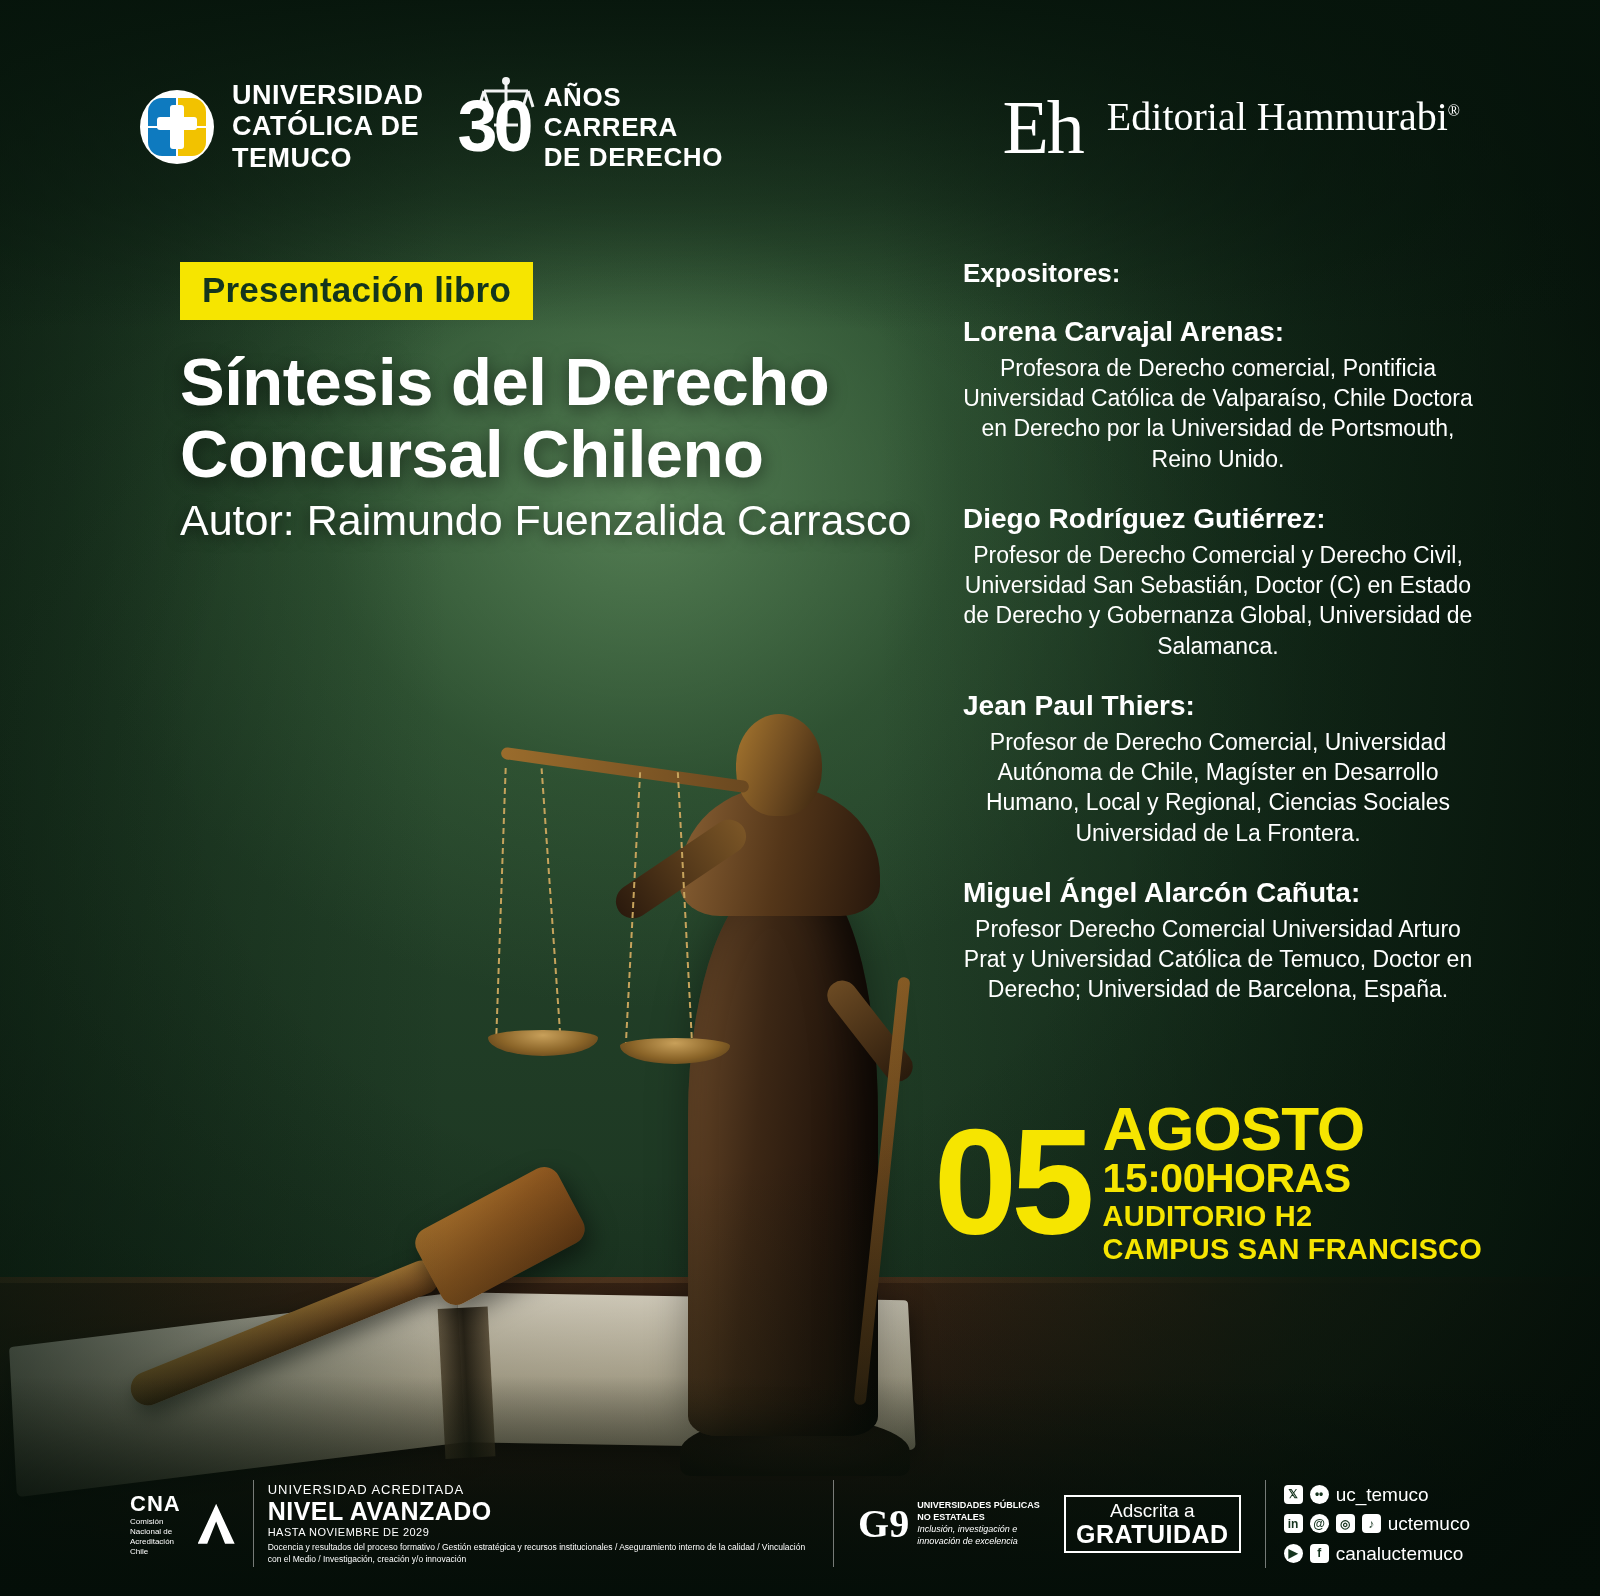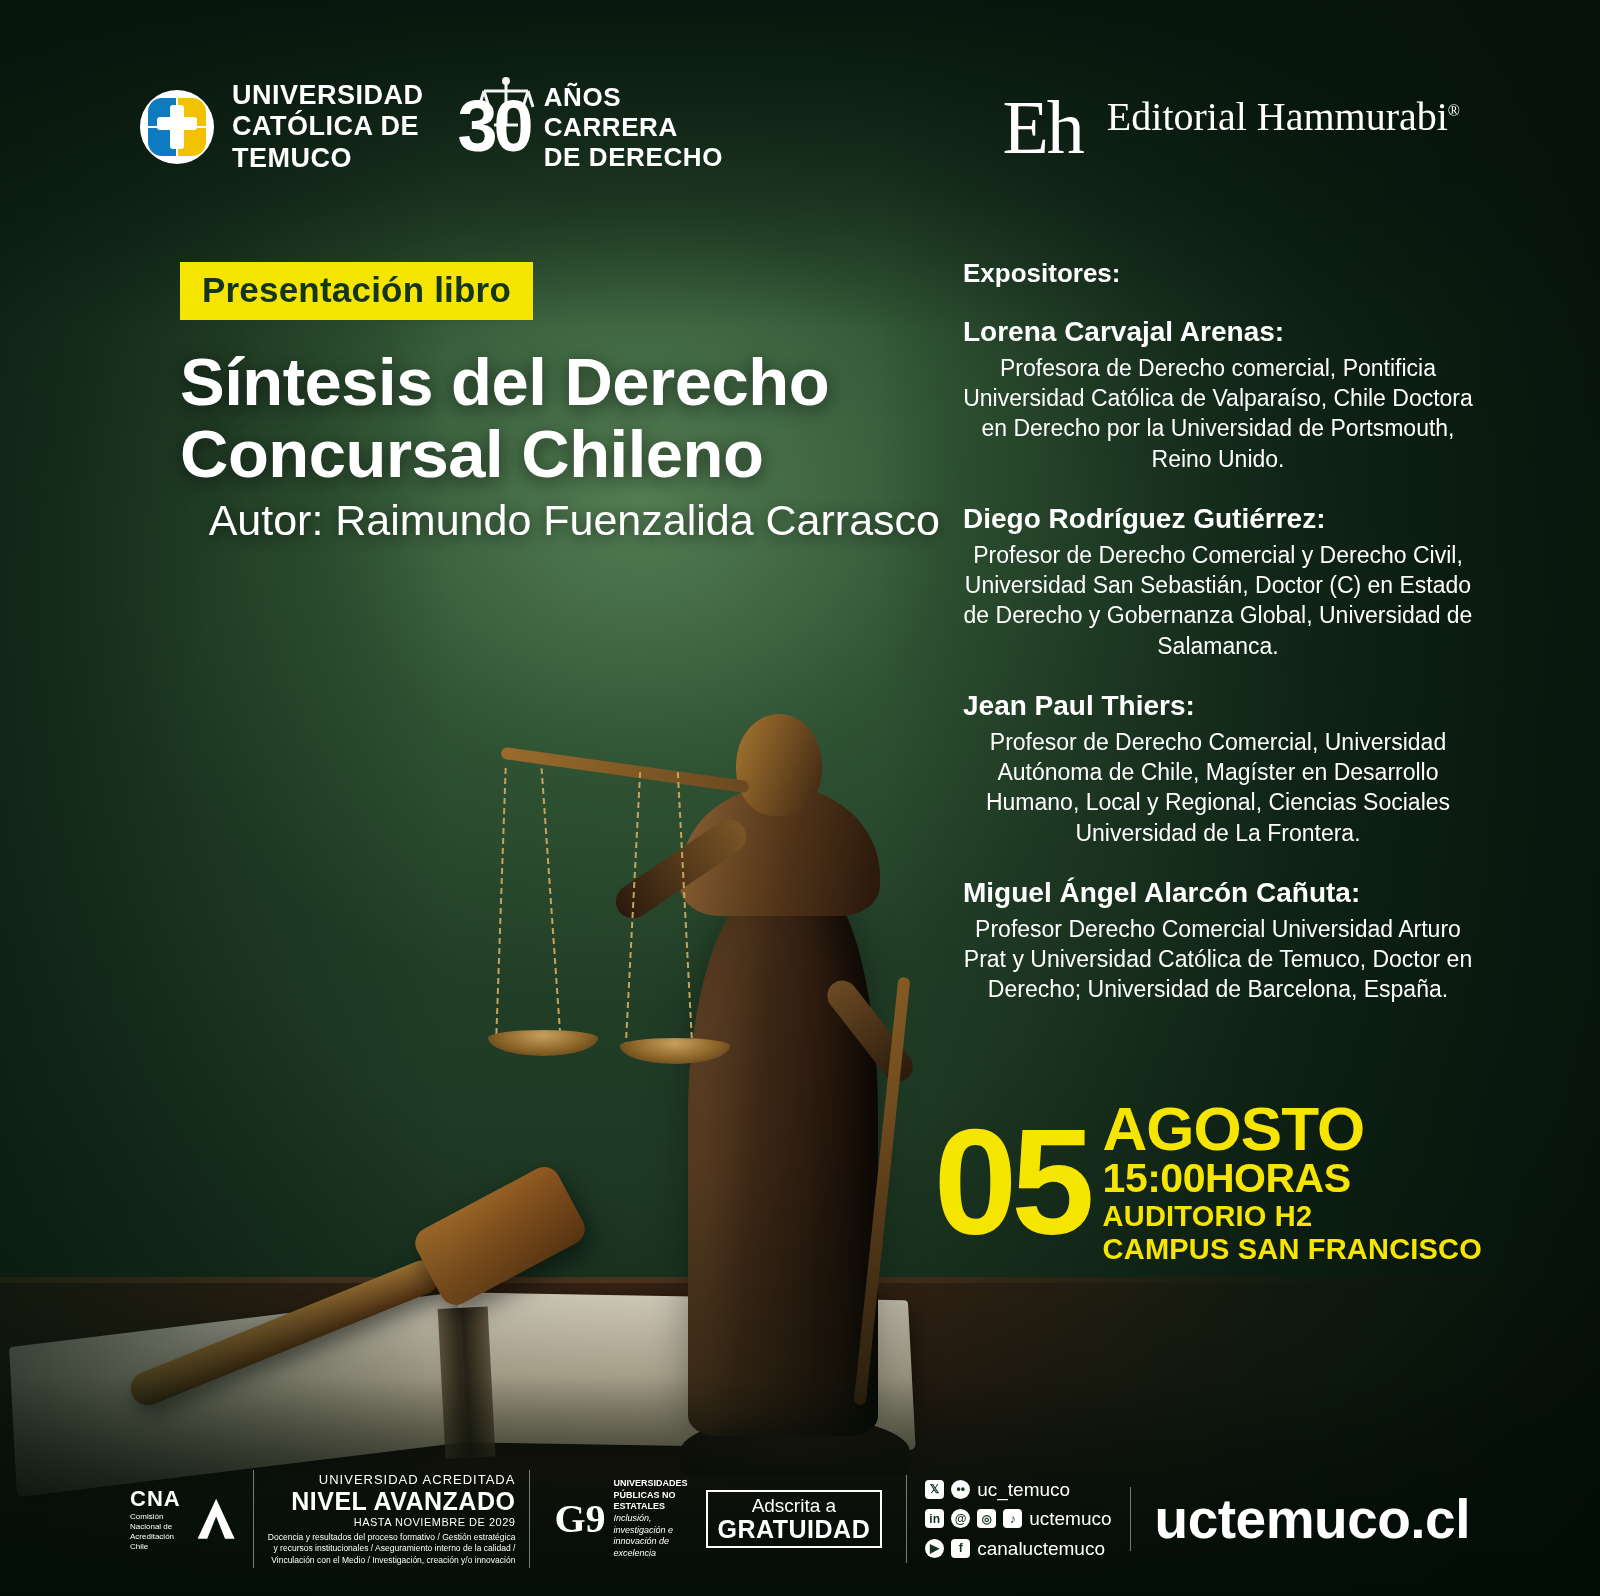--- a/index.html
+++ b/index.html
@@ -265,21 +265,20 @@
     font-weight: bold;
     line-height: 1.07;
     letter-spacing: -0.5px;
     text-shadow: 0 4px 18px rgba(0,0,0,0.55);
   }
   .author {
     margin-top: 8px;
     font-size: 43px;
     line-height: 1.1;
     text-shadow: 0 3px 14px rgba(0,0,0,0.55);
-    text-align: right;
   }
 
   
   .right-col { position: absolute; right: 127px; top: 258px; width: 510px; }
   .expo-label { font-size: 26px; font-weight: bold; margin-bottom: 26px; }
   .speaker { margin-bottom: 28px; }
   .speaker-name { font-size: 28px; font-weight: bold; line-height: 1.2; margin-bottom: 4px; }
   .speaker-desc { font-size: 23px; line-height: 1.32; text-align: center; }
 
   
@@ -319,21 +318,21 @@
   .cna-sub { font-size: 8px; line-height: 1.25; max-width: 74px; }
   .cna-tri {
     width: 46px; height: 40px;
     background: #fff;
     clip-path: polygon(50% 0%, 100% 100%, 74% 100%, 50% 44%, 26% 100%, 0% 100%);
   }
   .accred {
     border-left: 1px solid rgba(255,255,255,0.45);
     border-right: 1px solid rgba(255,255,255,0.45);
     padding: 2px 14px;
-    text-align: right;
+    text-align: left;
   }
   .accred-1 { font-size: 13px; letter-spacing: 1px; }
   .accred-2 { font-size: 25px; font-weight: bold; letter-spacing: 0.5px; }
   .accred-3 { font-size: 11px; letter-spacing: 0.5px; margin-bottom: 4px; }
   .accred-4 { font-size: 8.5px; line-height: 1.35; }
   .g9 { display: flex; align-items: center; gap: 8px; padding-left: 6px; }
   .g9-mark { font-family: "Liberation Serif", serif; font-size: 40px; font-weight: bold; line-height: 0.9; }
   .g9-txt { font-size: 9px; line-height: 1.3; font-weight: bold; }
   .g9-sub { font-size: 9px; line-height: 1.3; font-style: italic; max-width: 118px; }
   .gratuidad {
@@ -541,17 +540,16 @@
           <span class="sico">♪</span>
           <span>uctemuco</span>
         </div>
         <div class="social-row">
           <span class="sico circle">▶</span>
           <span class="sico">f</span>
           <span>canaluctemuco</span>
         </div>
       </div>
 
-      <div class="web">uctemuco.cl</div>
     </div>
 
   </div>
 </div>
 
 </body></html>

